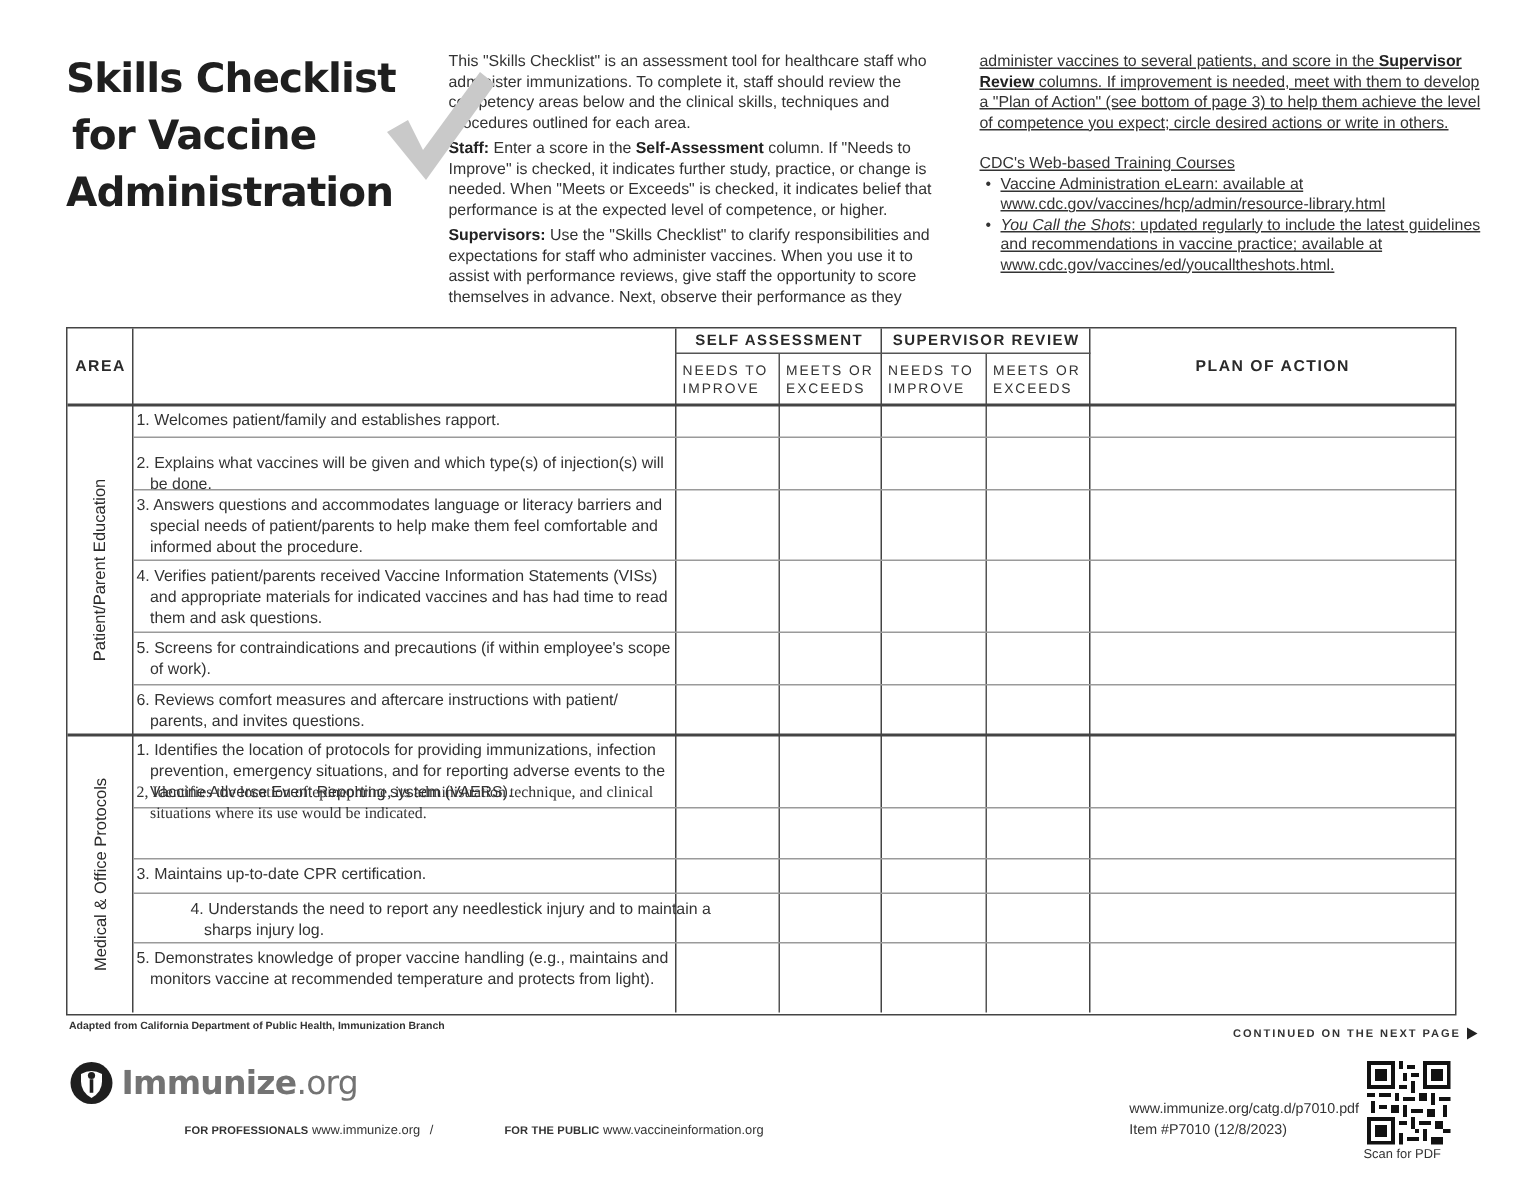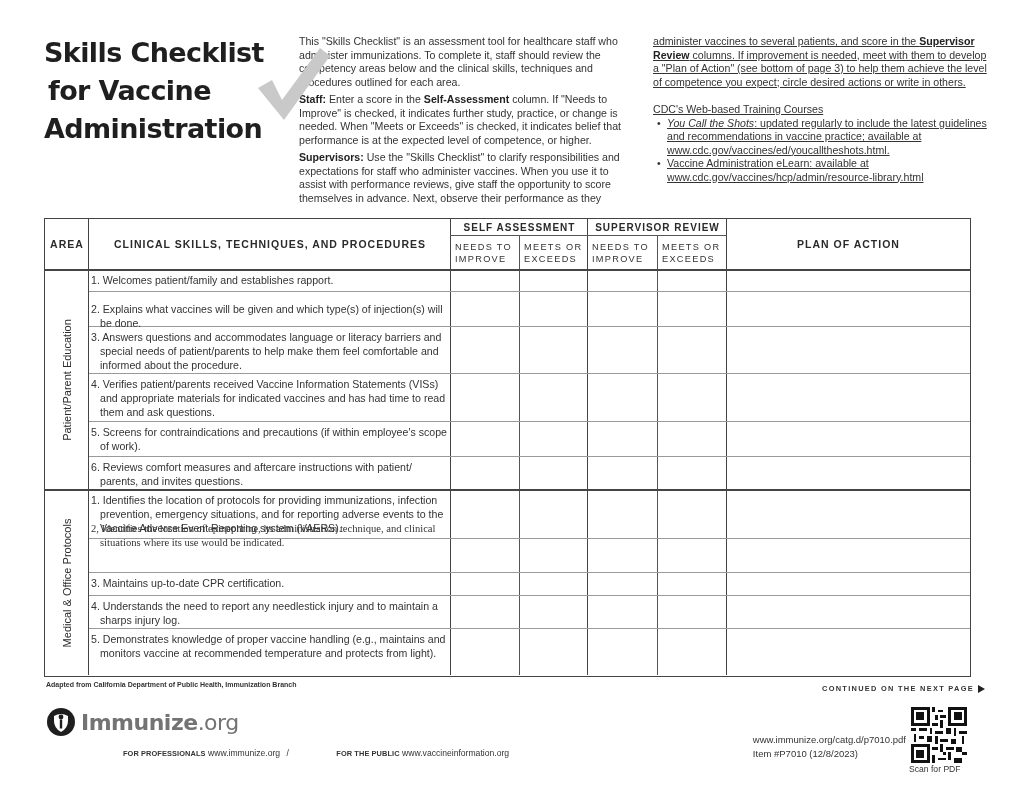--- a/index.html
+++ b/index.html
@@ -86,22 +86,22 @@
   <p>This "Skills Checklist" is an assessment tool for healthcare staff who administer immunizations. To complete it, staff should review the competency areas below and the clinical skills, techniques and procedures outlined for each area.</p>
   <p><b>Staff:</b><span> Enter a score in the </span><b>Self-Assessment</b><span> column. If "Needs to Improve" is checked, it indicates further study, practice, or change is needed. When "Meets or Exceeds" is checked, it indicates belief that performance is at the expected level of competence, or higher.</span></p>
   <p><b>Supervisors:</b><span> Use the "Skills Checklist" to clarify responsibilities and expectations for staff who administer vaccines. When you use it to assist with performance reviews, give staff the opportunity to score themselves in advance. Next, observe their performance as they</span></p>
 </div>
 
 <div class="intro col2">
   <p><span>administer vaccines to several patients, and score in the </span><b>Supervisor Review</b><span> columns. If improvement is needed, meet with them to develop a "Plan of Action" (see bottom of page 3) to help them achieve the level of competence you expect; circle desired actions or write in others.</span></p>
   <div class="gap"></div>
   <div>CDC's Web-based Training Courses</div>
   <ul>
+    <li><span>Vaccine Administration eLearn: available at www.cdc.gov/vaccines/hcp/admin/resource-library.html</span></li>
     <li><i>You Call the Shots</i><span>: updated regularly to include the latest guidelines and recommendations in vaccine practice; available at www.cdc.gov/vaccines/ed/youcalltheshots.html.</span></li>
-    <li><span>Vaccine Administration eLearn: available at www.cdc.gov/vaccines/hcp/admin/resource-library.html</span></li>
   </ul>
 </div>
 
 <div class="table-wrap">
 
   <div class="vline thick" style="left:43px;top:0;width:1.4px;height:456px;"></div>
   <div class="vline thick" style="left:405px;top:0;width:1.4px;height:456px;"></div>
   <div class="vline" style="left:474px;top:17px;width:1.2px;height:439px;"></div>
   <div class="vline thick" style="left:542px;top:0;width:1.4px;height:456px;"></div>
   <div class="vline" style="left:612px;top:17px;width:1.2px;height:439px;"></div>
@@ -117,21 +117,20 @@
   <div class="hline light" style="left:44px;top:237px;width:881px;height:1.2px;"></div>
 
   <div class="hline thick" style="left:0;top:270px;width:925px;height:1.6px;"></div>
 
   <div class="hline light" style="left:44px;top:319px;width:881px;height:1.2px;"></div>
   <div class="hline light" style="left:44px;top:353px;width:881px;height:1.2px;"></div>
   <div class="hline light" style="left:44px;top:376px;width:881px;height:1.2px;"></div>
   <div class="hline light" style="left:44px;top:409px;width:881px;height:1.2px;"></div>
 
   <div class="hdr main" style="left:0;top:0;width:44px;height:50px;">AREA</div>
-  <div class="hdr main" style="left:44px;top:0;width:362px;height:50px;">CLINICAL SKILLS, TECHNIQUES, AND PROCEDURES</div>
   <div class="hdr group" style="left:406px;top:0;width:137px;height:17px;">SELF ASSESSMENT</div>
   <div class="hdr group" style="left:543px;top:0;width:139px;height:17px;">SUPERVISOR REVIEW</div>
   <div class="hdr sub" style="left:406px;top:17px;width:68px;height:33px;">NEEDS TO IMPROVE</div>
   <div class="hdr sub" style="left:475px;top:17px;width:68px;height:33px;">MEETS OR EXCEEDS</div>
   <div class="hdr sub" style="left:543px;top:17px;width:69px;height:33px;">NEEDS TO IMPROVE</div>
   <div class="hdr sub" style="left:613px;top:17px;width:69px;height:33px;">MEETS OR EXCEEDS</div>
   <div class="hdr main" style="left:682px;top:0;width:243px;height:50px;">PLAN OF ACTION</div>
 
   <div class="area-label" style="left:0;top:51px;width:44px;height:220px;">
     <span>Patient/Parent Education</span>
@@ -161,21 +160,21 @@
 
   <div class="skill" style="top:271px;height:49px;">
       <span class="txt">1. Identifies the location of protocols for providing immunizations, infection prevention, emergency situations, and for reporting adverse events to the Vaccine Adverse Event Reporting system (VAERS).</span>
     </div>
   <div class="skill" style="top:300px;height:34px;font-family:Liberation Serif, serif;">
       <span class="txt">2, Identifies the location of epinephrine, its administration technique, and clinical situations where its use would be indicated.</span>
     </div>
   <div class="skill" style="top:354px;height:23px;">
       <span class="txt">3. Maintains up-to-date CPR certification.</span>
     </div>
-  <div class="skill" style="top:377px;height:33px;">
+  <div class="skill" style="top:377px;height:33px;margin-left:36px;">
       <span class="txt">4. Understands the need to report any needlestick injury and to maintain a sharps injury log.</span>
     </div>
   <div class="skill" style="top:410px;height:47px;">
       <span class="txt">5. Demonstrates knowledge of proper vaccine handling (e.g., maintains and monitors vaccine at recommended temperature and protects from light).</span>
     </div>
 
   <div class="cell" style="left:406px;top:51px;width:68px;height:406px;"></div>
   <div class="cell" style="left:475px;top:51px;width:67px;height:406px;"></div>
   <div class="cell" style="left:543px;top:51px;width:69px;height:406px;"></div>
   <div class="cell" style="left:613px;top:51px;width:68px;height:406px;"></div>

